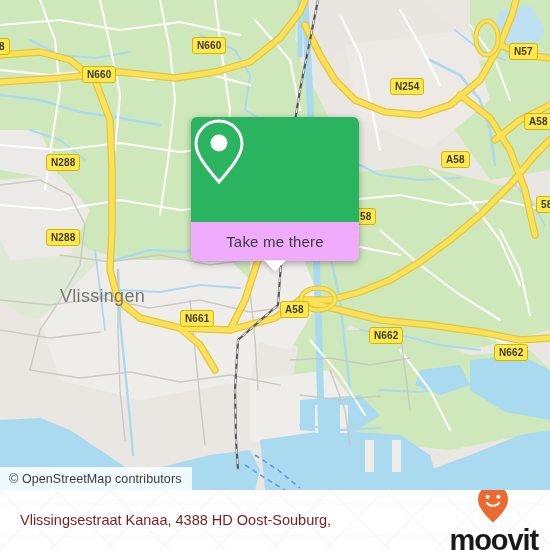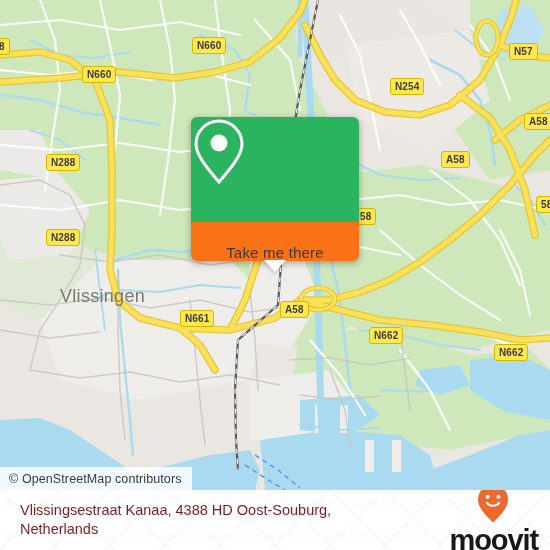--- a/index.html
+++ b/index.html
@@ -58,23 +58,23 @@
     z-index: 40;
   }
   .card-top {
     height: 105px;
     background: #2bb45f;
     border-radius: 6px 6px 0 0;
     display: flex; align-items: center; justify-content: center;
   }
   .card-bottom {
     height: 39px;
-    background: #f97316;
+    background: #f0abfc;
     border-radius: 0 0 6px 6px;
-    display: flex; align-items: flex-end; justify-content: center;
+    display: flex; align-items: center; justify-content: center;
   }
   .card-bottom span {
     color: #3a3a3a;
     font-size: 15px;
     letter-spacing: .2px;
   }
   .card-tail {
     position: absolute;
     left: 50%; bottom: -11px;
     margin-left: -11px;
@@ -359,21 +359,20 @@
           <path d="M375,-10 L455,70"></path>
         <path d="M430,-10 L510,70"></path>
           <path d="M485,-10 L560,65"></path>
         <path d="M0,14 L550,14"></path>
           <path d="M0,46 L550,46"></path>
       </g>
     </svg>
 
     <div class="footer-addr">
       <div>Vlissingsestraat Kanaa, 4388 HD Oost-Souburg,</div>
-      <div>Netherlands</div>
     </div>
 
     <div class="brand">
       <svg width="34" height="40" viewBox="0 0 34 40">
         <path d="M17 1 C8.7 1 2 7.7 2 16 C2 24 9.5 32 17 39 C24.5 32 32 24 32 16 C32 7.7 25.3 1 17 1 Z" fill="#ec6a30"></path>
         <circle cx="11.6" cy="13.3" r="2.05" fill="#ffffff"></circle>
         <circle cx="22.4" cy="13.3" r="2.05" fill="#ffffff"></circle>
         <path d="M11 19.3 C13 23.2 21 23.2 23 19.3" fill="none" stroke="#ffffff" stroke-width="2.1" stroke-linecap="round"></path>
       </svg>
       <span class="brand-word">moovit</span>

